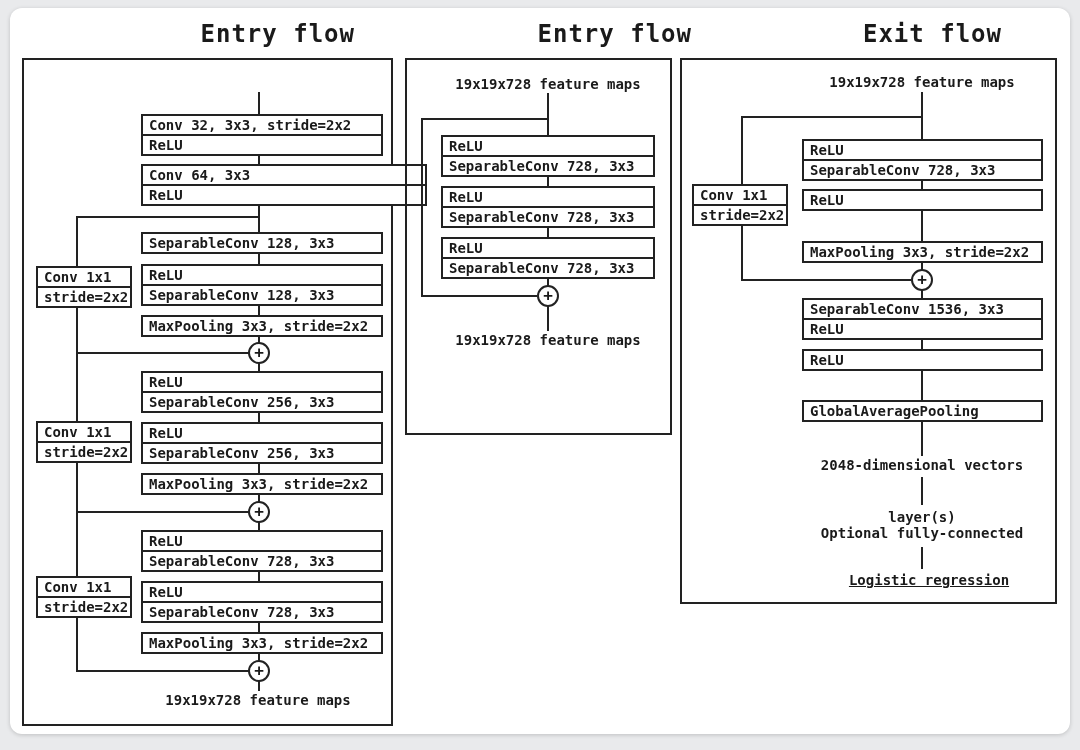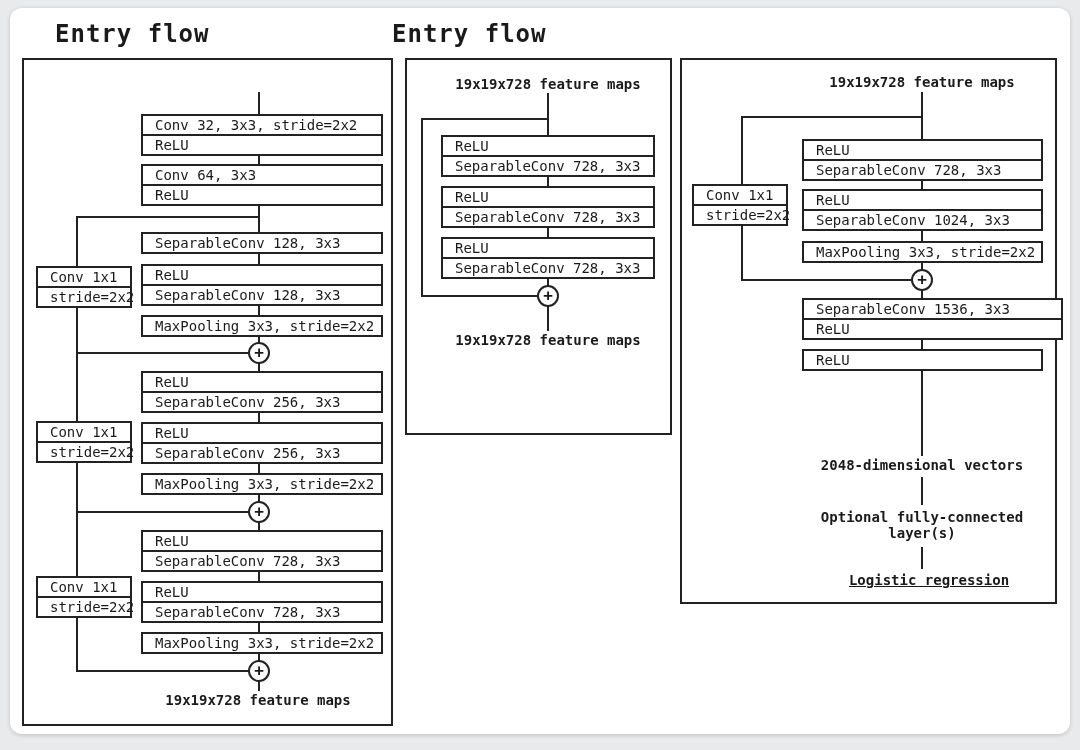--- a/index.html
+++ b/index.html
@@ -10,37 +10,37 @@
     overflow:hidden;
     font-family:"DejaVu Sans Mono", monospace;
   }
   #card{
     position:absolute;left:10px;top:8px;width:1060px;height:726px;
     background:var(--card,#ffffff);
     border-radius:12px;
     box-shadow:0 1px 4px rgba(0,0,0,0.18);
   }
   .title{
-    position:absolute;width:300px;text-align:left;
+    position:absolute;width:300px;text-align:right;
     font-size:24px;font-weight:bold;letter-spacing:1px;
     color:var(--text,#1a1a1a);white-space:nowrap;
   }
   .panel{
     position:absolute;border:2px solid var(--line,#222);
     box-sizing:border-box;background:transparent;
   }
   .ln{position:absolute;background:var(--line,#222);}
   .stack{
     position:absolute;border:2px solid var(--line,#222);
     background:var(--box-fill,#fff);box-sizing:border-box;
   }
   .row{
     height:18px;line-height:18px;font-size:14px;
-    padding-left:12px;white-space:nowrap;color:var(--text,#1a1a1a);
-    font-weight:400;
+    padding-left:6px;white-space:nowrap;color:var(--text,#1a1a1a);
+    font-weight:700;
   }
   .row + .row{border-top:2px solid var(--line,#222);}
   .lbl{
     position:absolute;width:300px;text-align:center;
     font-size:14px;font-weight:600;color:var(--text,#1a1a1a);
     white-space:nowrap;
   }
   .lbl2{white-space:normal;line-height:16px;}
   .plus{
     position:absolute;width:22px;height:22px;box-sizing:border-box;
@@ -63,21 +63,21 @@
   <div class="ln" style="left:76px;top:216px;width:184px;height:2px;"></div>
   <div class="ln" style="left:76px;top:352px;width:173px;height:2px;"></div>
   <div class="ln" style="left:76px;top:511px;width:173px;height:2px;"></div>
   <div class="ln" style="left:76px;top:670px;width:173px;height:2px;"></div>
 
 
   <div class="stack" style="left:141px;top:114px;width:242px;">
     <div class="row">Conv 32, 3x3, stride=2x2</div>
     <div class="row">ReLU</div>
   </div>
-  <div class="stack" style="left:141px;top:164px;width:242px;">
+  <div class="stack" style="left:141px;top:164px;width:286px;">
     <div class="row">Conv 64, 3x3</div>
     <div class="row">ReLU</div>
   </div>
   <div class="stack" style="left:141px;top:232px;width:242px;">
     <div class="row">SeparableConv 128, 3x3</div>
   </div>
   <div class="stack" style="left:141px;top:264px;width:242px;">
     <div class="row">ReLU</div>
     <div class="row">SeparableConv 128, 3x3</div>
   </div>
@@ -146,20 +146,21 @@
   </div>
   <div class="stack" style="left:441px;top:237px;width:214px;">
     <div class="row">ReLU</div>
     <div class="row">SeparableConv 728, 3x3</div>
   </div>
 
   <div class="plus" style="left:537px;top:285px;">+</div>
 
   <div class="lbl" style="left:398px;top:332px;">19x19x728 feature maps</div>
 
+  <div class="title" style="left:702px;top:20px;">Exit flow</div>
   <div class="panel" style="left:680px;top:58px;width:377px;height:546px;"></div>
 
   <div class="ln" style="left:921px;top:92px;width:2px;height:364px;"></div>
   <div class="ln" style="left:921px;top:477px;width:2px;height:28px;"></div>
   <div class="ln" style="left:921px;top:547px;width:2px;height:22px;"></div>
   <div class="ln" style="left:741px;top:116px;width:2px;height:165px;"></div>
   <div class="ln" style="left:741px;top:116px;width:182px;height:2px;"></div>
   <div class="ln" style="left:741px;top:279px;width:170px;height:2px;"></div>
 
   <div class="lbl" style="left:772px;top:74px;">19x19x728 feature maps</div>
@@ -168,34 +169,36 @@
     <div class="row">Conv 1x1</div>
     <div class="row">stride=2x2</div>
   </div>
 
   <div class="stack" style="left:802px;top:139px;width:241px;">
     <div class="row">ReLU</div>
     <div class="row">SeparableConv 728, 3x3</div>
   </div>
   <div class="stack" style="left:802px;top:189px;width:241px;">
     <div class="row">ReLU</div>
-    <div class="row">SeparableConv 1024, 3x3</div>
   </div>
   <div class="stack" style="left:802px;top:241px;width:241px;">
     <div class="row">MaxPooling 3x3, stride=2x2</div>
   </div>
-  <div class="stack" style="left:802px;top:298px;width:261px;">
+  <div class="stack" style="left:802px;top:298px;width:241px;">
     <div class="row">SeparableConv 1536, 3x3</div>
     <div class="row">ReLU</div>
   </div>
   <div class="stack" style="left:802px;top:349px;width:241px;">
     <div class="row">ReLU</div>
+  </div>
+  <div class="stack" style="left:802px;top:400px;width:241px;">
+    <div class="row">GlobalAveragePooling</div>
   </div>
 
   <div class="plus" style="left:911px;top:269px;">+</div>
 
   <div class="lbl" style="left:772px;top:457px;text-align:center;">2048-dimensional vectors</div>
   <div class="lbl lbl2" style="left:772px;top:509px;">
+    <div>layer(s)</div>
     <div>Optional fully-connected</div>
-    <div>layer(s)</div>
   </div>
   <div class="lbl" style="left:779px;top:572px;text-decoration:underline;">Logistic regression</div>
 </div>
 
 </body></html>

